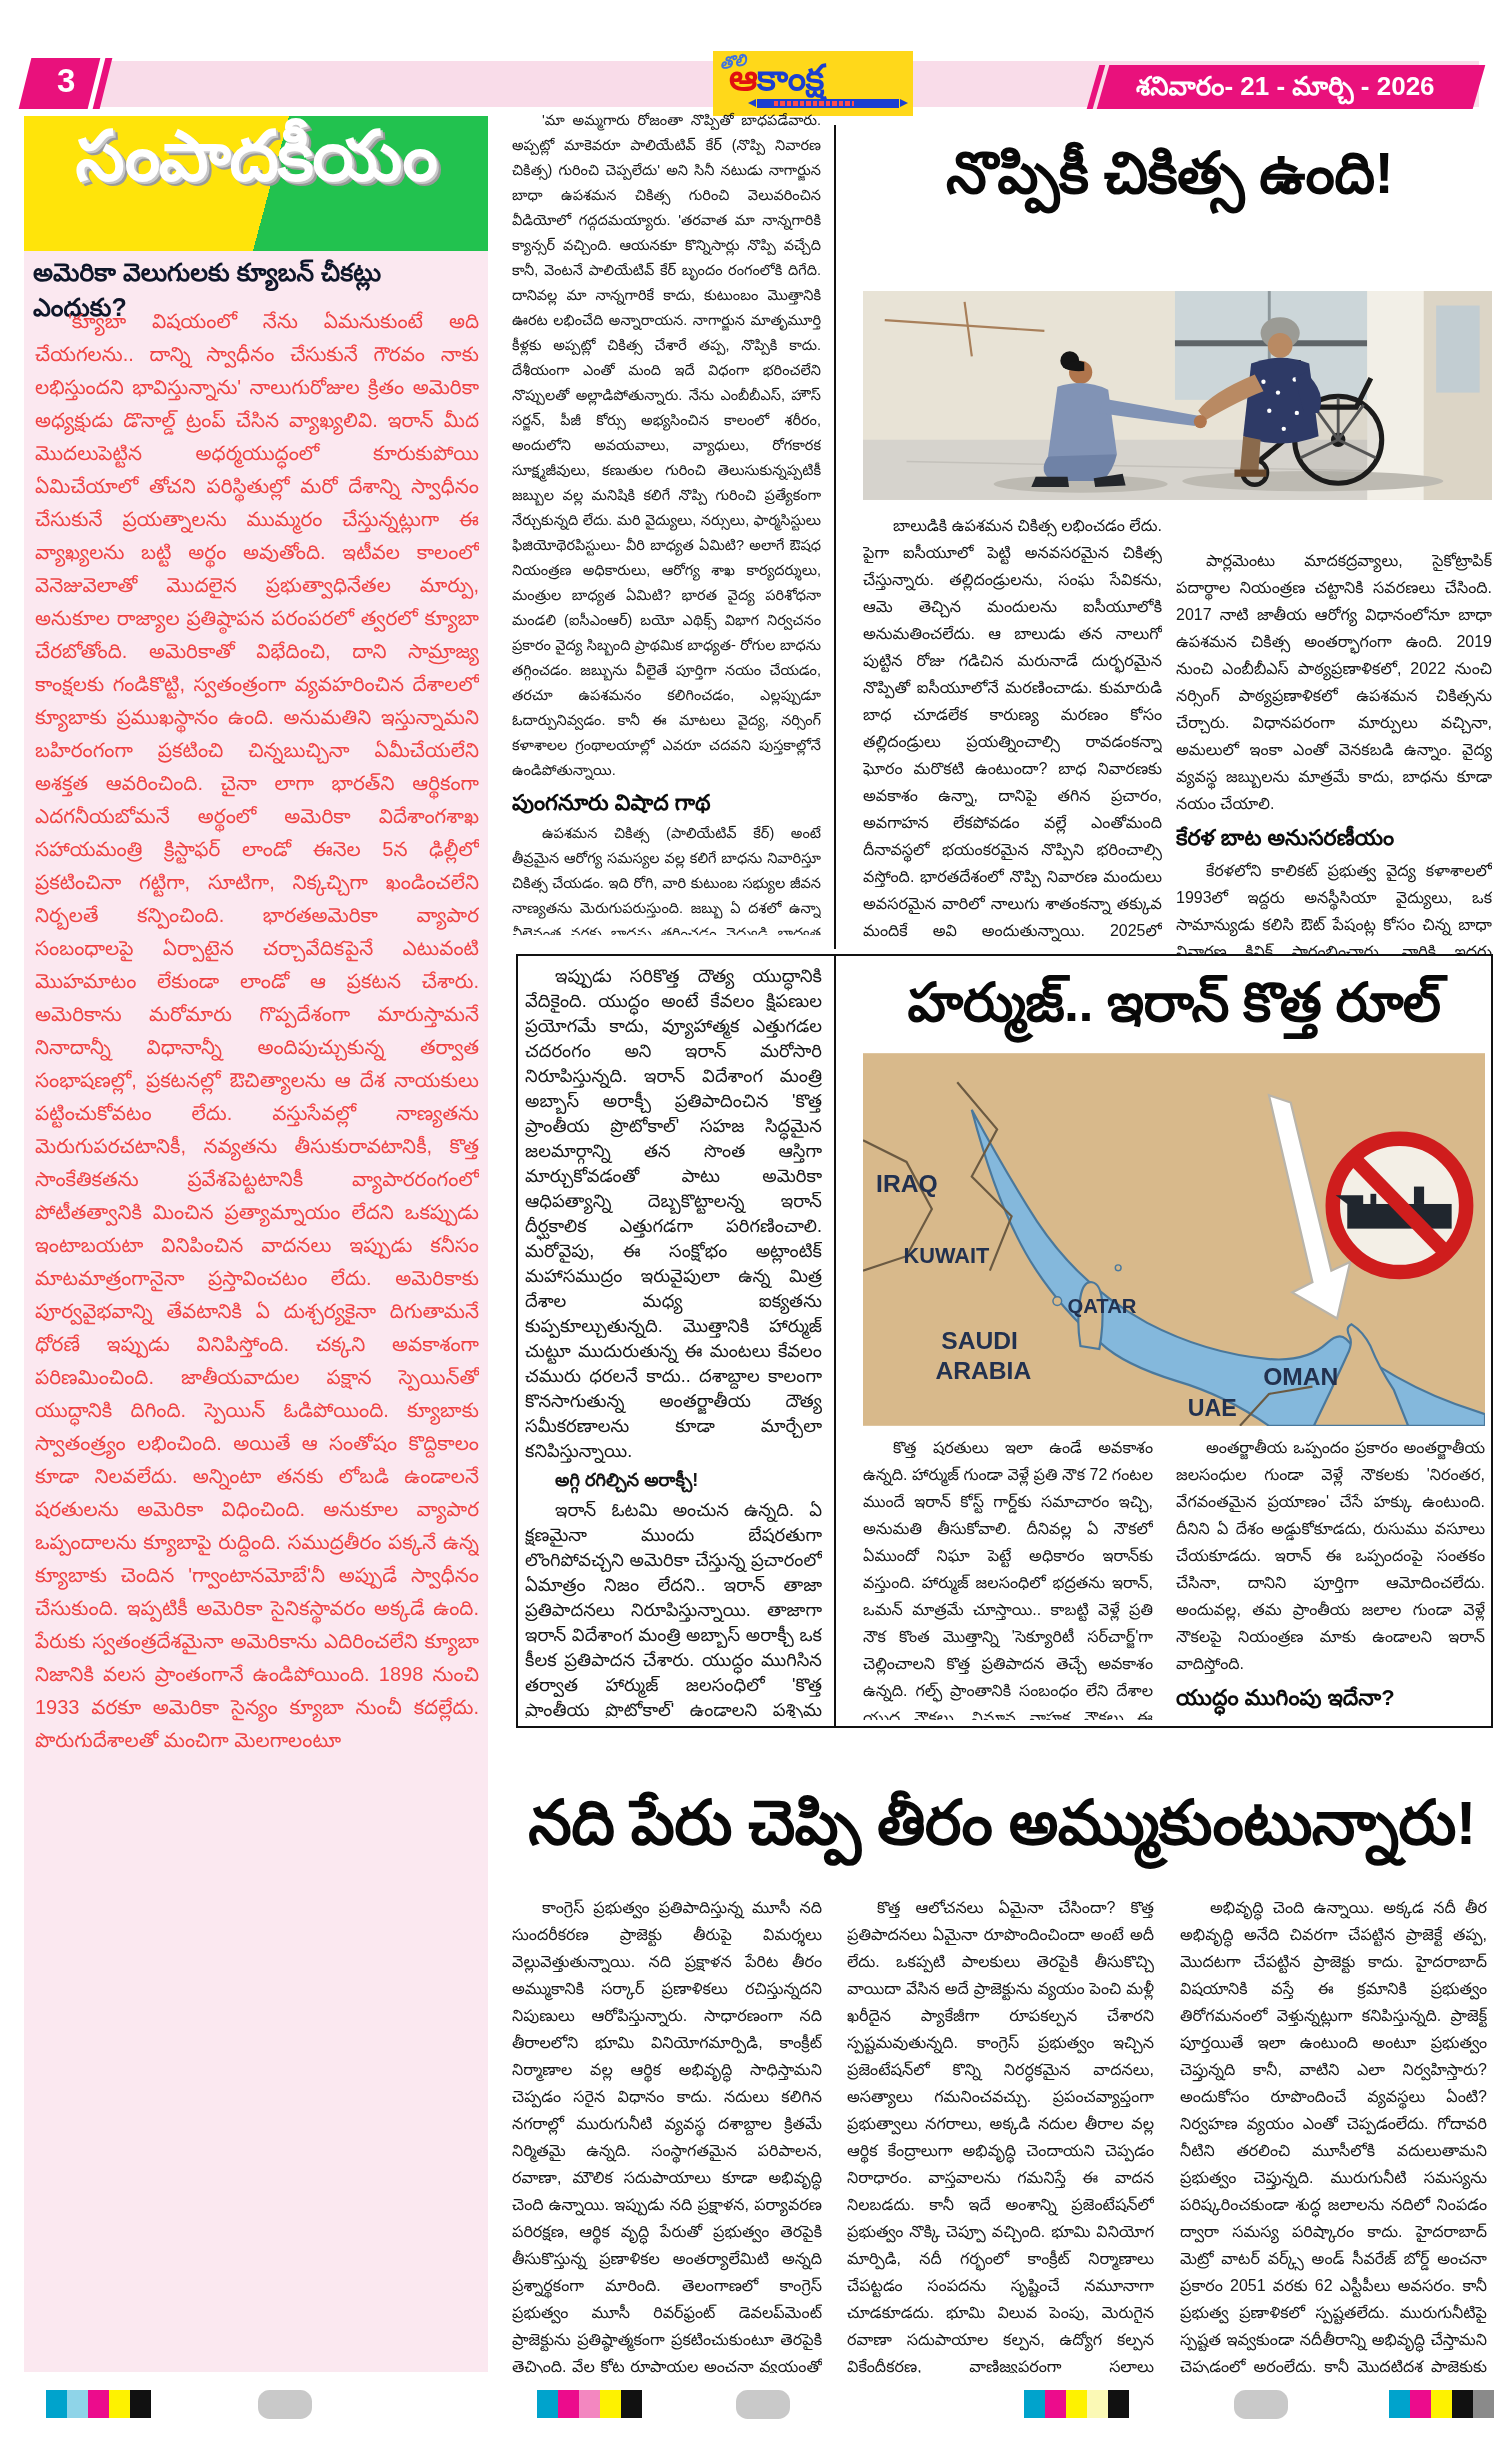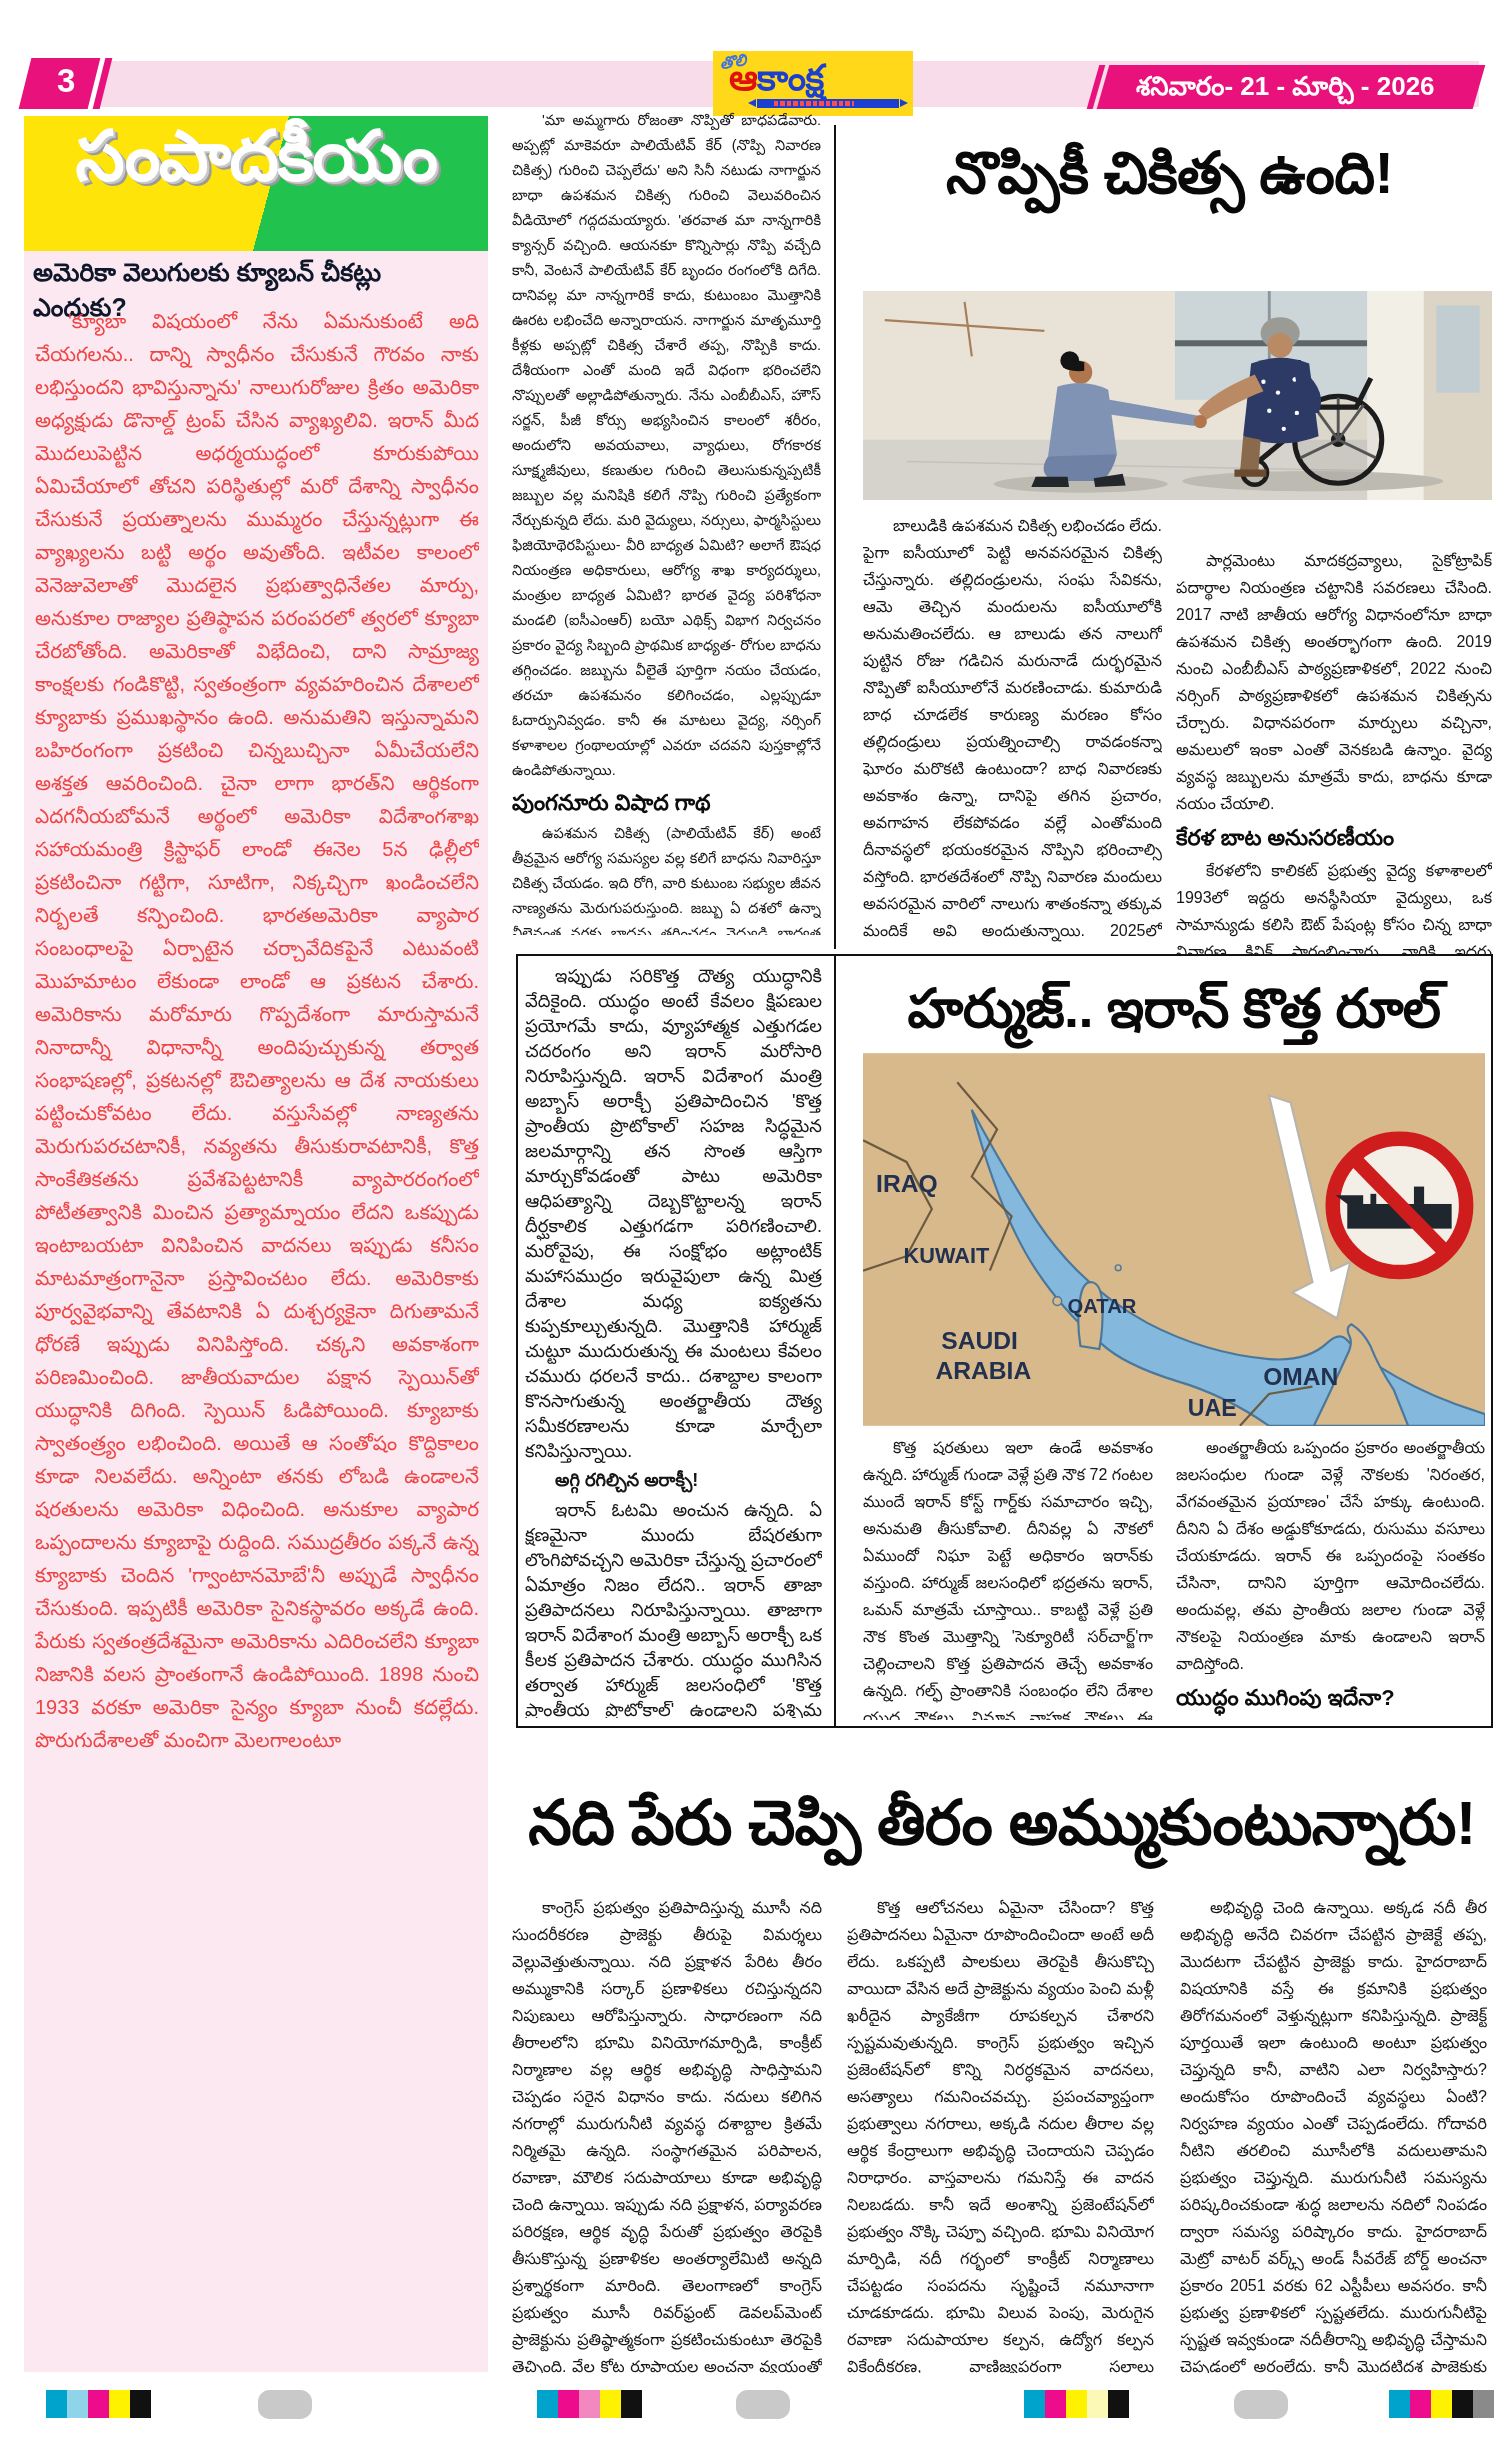--- a/index.html
+++ b/index.html
@@ -44,21 +44,21 @@
   .col p{margin:0 0 4.4px 0;text-indent:30px;}
   .sub{font-size:22px;font-weight:900;color:#0d0d0d;margin:7.3px 0 5.8px 0;text-indent:0;}
   .cross{font-weight:900;text-indent:30px;margin:2.9px 0;}
   .vrule{width:2.2px;background:#111;}
   
   .bighead{font-weight:900;color:#090909;text-align:center;letter-spacing:-0.7px;}
   .h-pal{left:845px;top:132px;width:649px;height:87px;font-size:58px;line-height:81px;}
   .photo{left:863px;top:291px;width:629px;height:209px;background:#e6e1d4;}
   
   .hbox{left:516px;top:954px;width:977px;height:774px;border:2.2px solid #111;background:#fff;box-sizing:border-box;}
-  .h-hor{left:863px;top:964px;width:622px;height:81px;font-size:54px;line-height:77px;margin-top:6px;}
+  .h-hor{left:863px;top:964px;width:622px;height:81px;font-size:54px;line-height:77px;}
   .map{left:863px;top:1053px;width:622px;height:373px;}
   
   .h-musi{left:512px;top:1774px;width:980px;height:103px;font-size:62px;line-height:97px;}
   
   .bar-group{position:absolute;top:0;height:27.6px;display:flex;}
   .bar{width:21px;height:27.6px;}
   .blob{position:absolute;top:0;width:54px;height:29px;background:#c9c9c9;border-radius:11.6px;}
   #print-marks{position:absolute;left:0;top:2390px;width:1499px;height:30px;}
 </style>
 </head>

